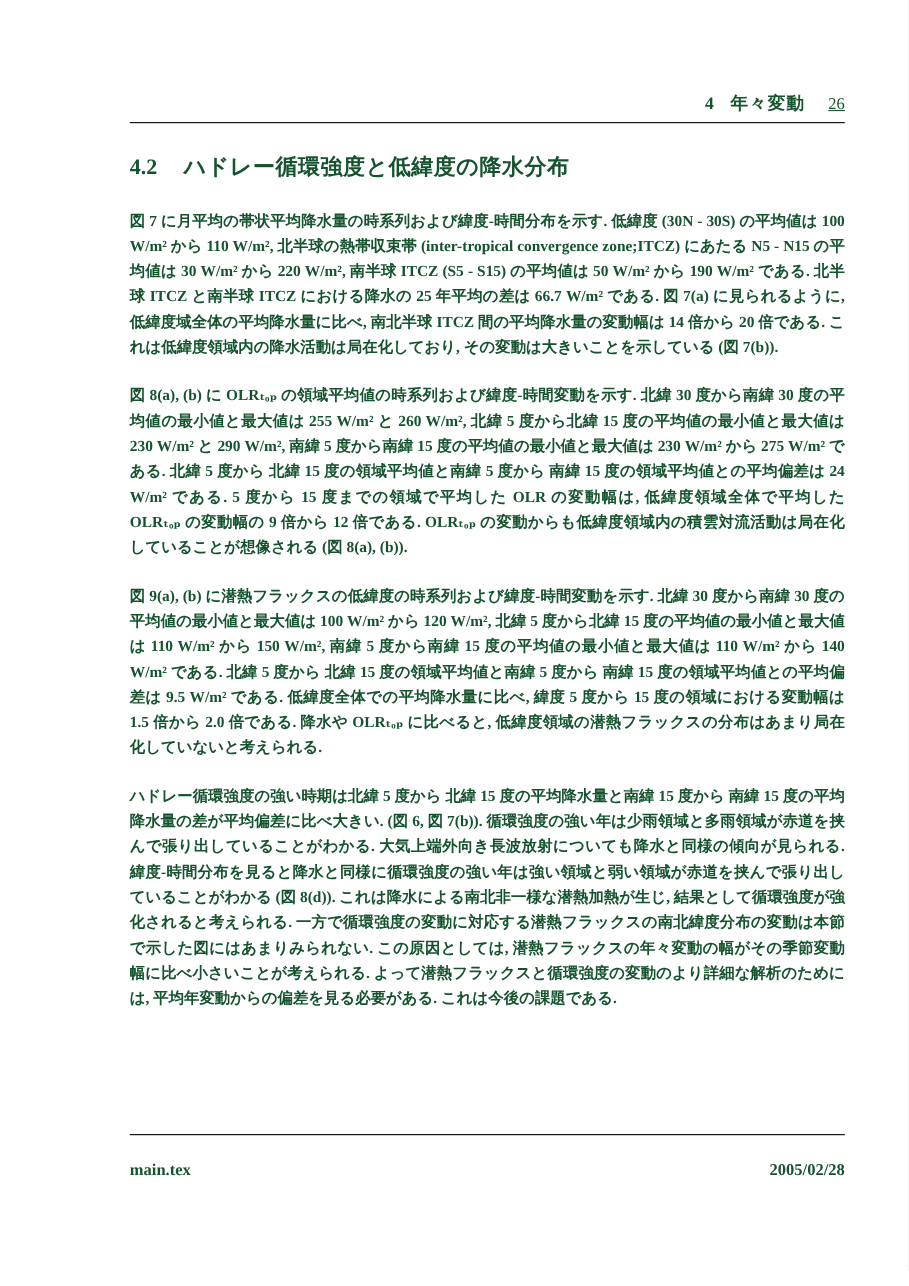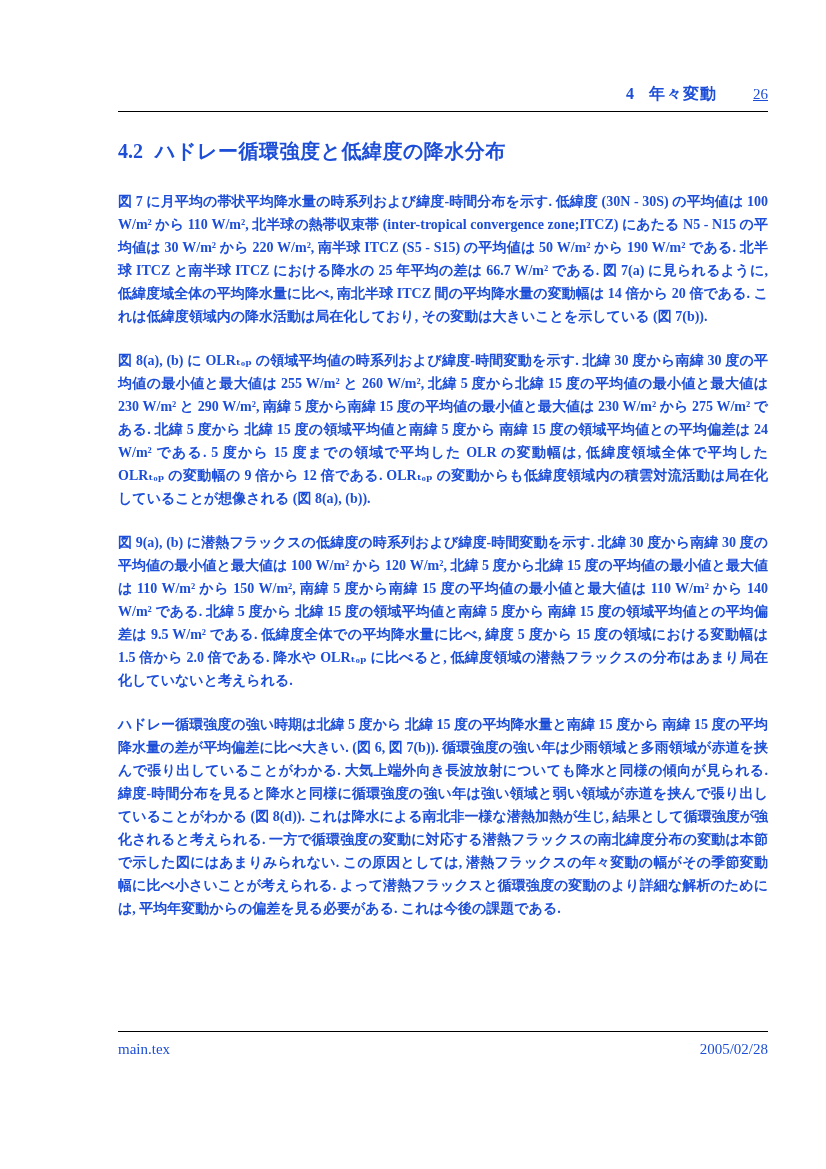--- a/index.html
+++ b/index.html
@@ -2,21 +2,21 @@
 <html lang="ja"><head>
 <meta charset="utf-8">
 <style>
   html, body { margin: 0; padding: 0; background: #e8e8e8; }
   .page {
     position: relative;
     width: 826px;
     height: 1169px;
     margin: 0 auto;
     background: #ffffff;
-    color: #1d4ed8;
+    color: #14532d;
     font-family: "Liberation Serif", "DejaVu Serif", serif;
     overflow: hidden;
   }
   .header {
     position: absolute;
     left: 118px;
     top: 84px;
     width: 650px;
     display: flex;
     justify-content: flex-end;
@@ -29,37 +29,37 @@
     font-weight: bold;
     font-size: 16px;
     letter-spacing: 1px;
   }
   .header .h-sec .secno {
     font-family: "Liberation Serif", "DejaVu Serif", serif;
     margin-right: 14px;
   }
   .header .h-page {
     font-size: 15px;
-    margin-left: 36px;
+    margin-left: 21px;
     font-weight: normal;
     text-decoration: underline;
   }
   .heading {
     position: absolute;
     left: 118px;
     top: 138px;
     width: 650px;
     display: flex;
     align-items: baseline;
     font-weight: bold;
     font-size: 20px;
   }
   .heading .sec-num {
     font-family: "Liberation Serif", "DejaVu Serif", serif;
-    margin-right: 12px;
+    margin-right: 24px;
   }
   .heading .sec-title {
     font-family: Liberation Sans, sans-serif;
     letter-spacing: 0.5px;
   }
   .body {
     position: absolute;
     left: 118px;
     top: 190px;
     width: 650px;
@@ -71,24 +71,25 @@
     line-height: 23px;
     text-align: justify;
     text-justify: inter-character;
   }
   .footer {
     position: absolute;
     left: 118px;
     top: 1031px;
     width: 650px;
     border-top: 1.5px solid #000;
-    padding-top: 9px;
+    padding-top: 24px;
     display: flex;
     justify-content: space-between;
     font-size: 15px;
+    font-weight: bold;
   }
 </style>
 </head>
 <body>
 
 <div class="page">
 
   <div class="header">
     <span class="h-sec">
       <span class="secno">4</span><span>年々変動</span>

